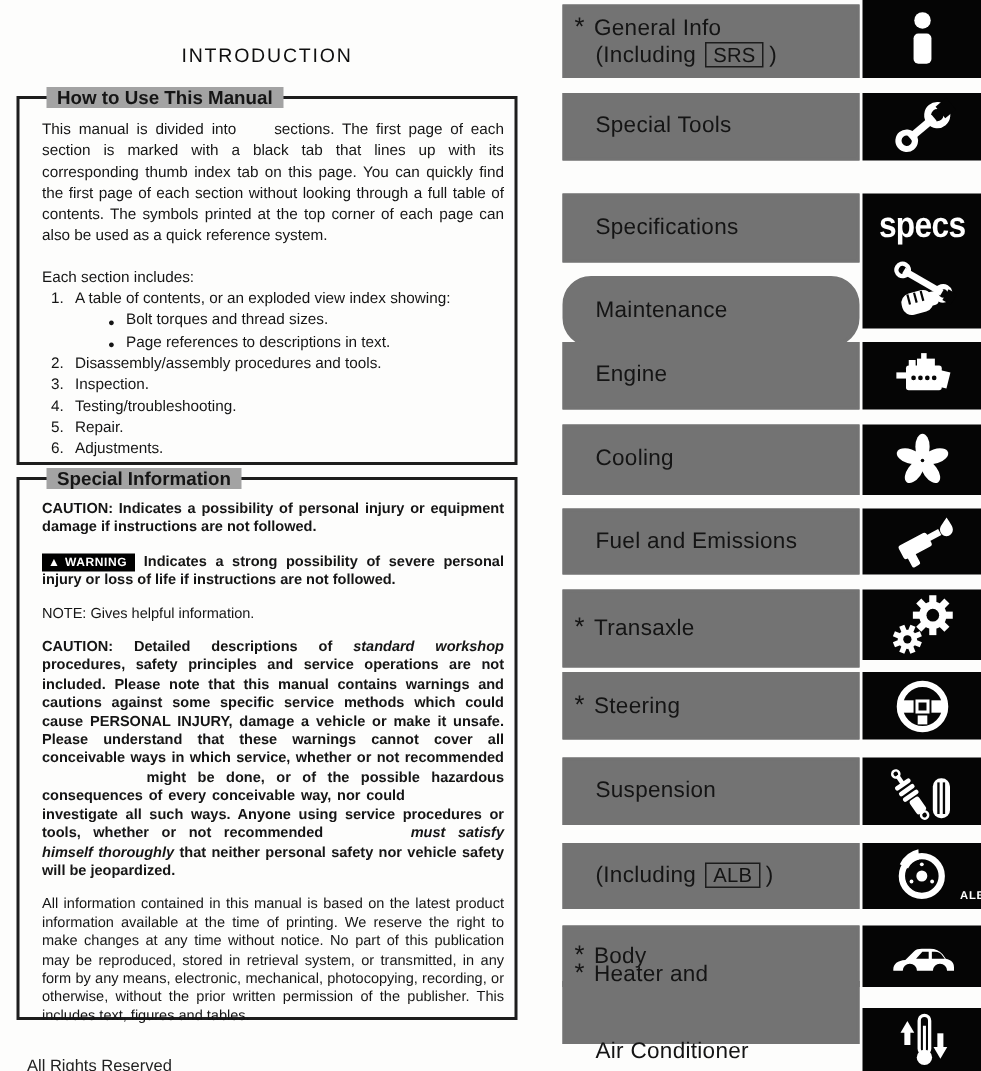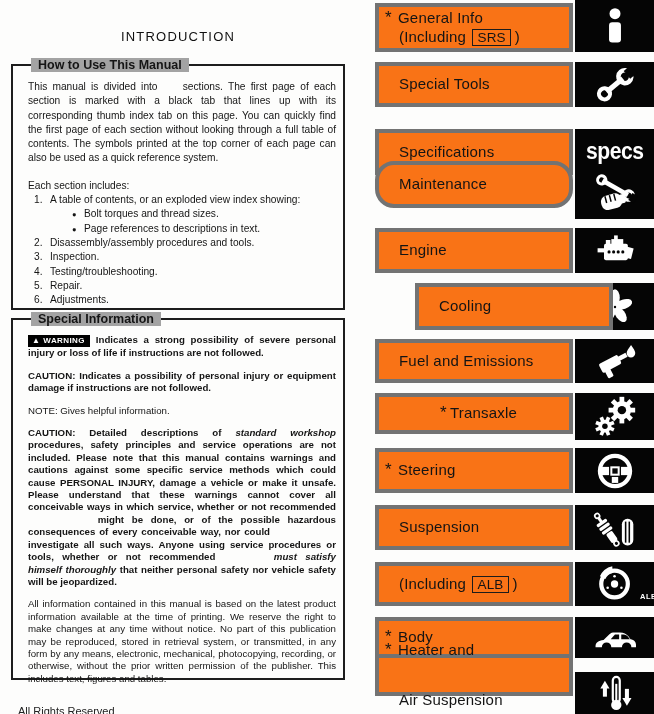--- a/index.html
+++ b/index.html
@@ -38,22 +38,22 @@
   ul.bul li{position:relative;padding-left:34px}
   ul.bul li::before{content:"\25CF";position:absolute;left:22px;top:1px;font-size:7.5px}
   .wbadge{
     background:#000;color:#fff;font-size:8px;font-weight:bold;
     padding:1px 5px 2px 4px;letter-spacing:.4px;margin-right:6px;white-space:nowrap;
   }
   #footer{position:absolute;top:705px;left:18px;font-size:11px;color:#222;white-space:nowrap}
 
   
   .tab-box{
-    position:absolute;left:375px;width:198px;background:#f97316;
-    border:4px solid #737373;box-sizing:border-box;
+    position:absolute;left:375px;width:198px;background:#737373;
+    border:2px solid #737373;box-sizing:border-box;
     display:flex;flex-direction:column;justify-content:center;
     padding-left:20px;z-index:2;
   }
   .tab-line{font-size:15px;line-height:18.5px;color:#141414;white-space:nowrap;letter-spacing:.2px}
   .star{display:inline-block;width:13px;margin-left:-14px;font-size:17px}
   .boxed{
     display:inline-block;border:1.5px solid #1c1c1c;padding:0 4px;margin:0 4px 0 2px;
     font-size:13.5px;line-height:15px;
   }
   .tab-black{
@@ -89,22 +89,22 @@
           <li class="num"><span>Testing/troubleshooting.</span></li>
           <li class="num"><span>Repair.</span></li>
           <li class="num"><span>Adjustments.</span></li>
         </ol>
     </div>
   </section>
 
   <section class="box" id="special">
     <span class="box-head">Special Information</span>
     <div class="box-inner">
+      <p class="bold">CAUTION:  Indicates a possibility of personal injury or equipment damage if instructions are not followed.</p>
       <p class="bold"><span class="wbadge">▲WARNING</span><span>Indicates a strong possibility of severe personal injury or loss of life if instructions are not followed.</span></p>
-      <p class="bold">CAUTION:  Indicates a possibility of personal injury or equipment damage if instructions are not followed.</p>
       <p>NOTE:  Gives helpful information.</p>
       <p class="bold" id="caution2"><span class="bold">CAUTION:  Detailed descriptions of </span><span class="bi">standard workshop</span><span class="bold"> procedures, safety principles and service operations are not included. Please note that this manual contains warnings and cautions against some specific service methods which could cause PERSONAL INJURY, damage a vehicle or make it unsafe. Please understand that these warnings cannot cover all conceivable ways in which service, whether or not recommended</span><span class="gap" style="width: 62px;"></span><span class="bold"> might be done, or of the possible hazardous consequences of every conceivable way, nor could</span><span class="gap" style="width: 66px;"></span><span class="bold"> investigate all such ways. Anyone using service procedures or tools, whether or not recommended</span><span class="gap" style="width: 50px;"></span><span class="bold"> </span><span class="bi">must satisfy himself thoroughly</span><span class="bold"> that neither personal safety nor vehicle safety will be jeopardized.</span></p>
       <p>All information contained in this manual is based on the latest product information available at the time of printing. We reserve the right to make changes at any time without notice. No part of this publication may be reproduced, stored in retrieval system, or transmitted, in any form by any means, electronic, mechanical, photocopying, recording, or otherwise, without the prior written permission of the publisher. This includes text, figures and tables.</p>
     </div>
   </section>
 
   <div id="footer">All Rights Reserved</div>
 
   <div id="tabs">
       <div class="tab-box" style="top: 3px; height: 49px;">
@@ -135,21 +135,21 @@
             </g>
           </svg>
         </span>
       </div>
       <div class="tab-box" style="top: 129px; height: 46px;">
         <div class="tab-line"><span>Specifications</span></div>
       </div>
       <div class="tab-black" style="top: 129px; height: 43px;">
         <span class="specs-txt">specs</span>
       </div>
-      <div class="tab-box" style="top: 161px; height: 47px; border-radius: 19px;">
+      <div class="tab-box" style="top: 184px; height: 47px; border-radius: 19px;">
         <div class="tab-line"><span>Maintenance</span></div>
       </div>
       <div class="tab-black" style="top: 172px; height: 47px;">
         <span class="icon">
           <svg width="54" height="44" viewBox="0 0 48 48">
             <g fill="#fff">
               <g transform="rotate(30 26 16)">
                 <rect x="8" y="13.5" width="32" height="5"></rect>
                 <circle cx="7" cy="16" r="4.5" fill="none" stroke="#fff" stroke-width="3.2"></circle>
                 <circle cx="41" cy="16" r="5" fill="none" stroke="#fff" stroke-width="3.6"></circle>
@@ -184,21 +184,21 @@
             </g>
             <g fill="#050505">
               <circle cx="17.5" cy="25" r="1.7"></circle>
               <circle cx="22.5" cy="25" r="1.7"></circle>
               <circle cx="27.5" cy="25" r="1.7"></circle>
               <circle cx="32.5" cy="25" r="1.7"></circle>
             </g>
           </svg>
         </span>
       </div>
-      <div class="tab-box" style="top: 283px; height: 47px; margin-left: 40px;">
+      <div class="tab-box" style="top: 283px; height: 47px;">
         <div class="tab-line"><span>Cooling</span></div>
       </div>
       <div class="tab-black" style="top: 283px; height: 47px;">
         <span class="icon">
           <svg width="54" height="44" viewBox="0 0 48 48">
             <g transform="translate(24 24)" fill="#fff">
               <g transform="rotate(0)">
                 <ellipse cx="0" cy="-10" rx="5.2" ry="9.5"></ellipse>
               </g>
               <g transform="rotate(72)">
@@ -227,21 +227,21 @@
           <svg width="54" height="44" viewBox="0 0 48 48">
             <g fill="#fff" transform="rotate(-28 22 26)">
               <rect x="7" y="20" width="23" height="11" rx="2"></rect>
               <rect x="29" y="22.5" width="10" height="5"></rect>
               <rect x="9.5" y="29" width="6.5" height="10" rx="1.5"></rect>
             </g>
             <path d="M41.5 6.5 c2.6 4.2 4.6 6.2 4.6 8.9 a4.7 4.7 0 1 1 -9.4 0 c0 -2.7 2.2 -4.7 4.8 -8.9 z" fill="#fff"></path>
           </svg>
         </span>
       </div>
-      <div class="tab-box" style="top: 393px; height: 41px; text-align: center;">
+      <div class="tab-box" style="top: 393px; height: 52px;">
         <div class="tab-line"><span class="star">*</span><span>Transaxle</span></div>
       </div>
       <div class="tab-black" style="top: 393px; height: 47px;">
         <span class="icon">
           <svg width="54" height="44" viewBox="0 0 48 48">
             <g transform="translate(31.5 16.5)" fill="#fff">
               <rect x="-2.6" y="-14.5" width="5.2" height="6.5" transform="rotate(0)"></rect>
               <rect x="-2.6" y="-14.5" width="5.2" height="6.5" transform="rotate(45)"></rect>
               <rect x="-2.6" y="-14.5" width="5.2" height="6.5" transform="rotate(90)"></rect>
               <rect x="-2.6" y="-14.5" width="5.2" height="6.5" transform="rotate(135)"></rect>
@@ -329,21 +329,21 @@
             <g transform="scale(0.92) translate(1 3)">
               <path fill="#fff" d="M2 33 C2 28.5 5.5 26 11.5 25.5 L18.5 18.5 C20 17 22 16.5 24.5 16.5 L31 16.5 C35.5 16.5 38.5 18 41 21 L43.5 24.5 C48 25.5 50 27.5 50 31.5 L50 34 L44.5 34 A5.6 5.6 0 0 0 33.3 34 L20.7 34 A5.6 5.6 0 0 0 9.5 34 L2 34 Z"></path>
               <path fill="#050505" d="M20 24.5 L25 19 L30 19 L30 24.5 Z"></path>
               <path fill="#050505" d="M32.5 19 L35 19 C37.5 19 39.5 20.2 41 22.2 L42.7 24.5 L32.5 24.5 Z"></path>
             </g>
           </svg>
         </span>
       </div>
       <div class="tab-box" style="top: 654px; height: 42px; gap: 32px;">
         <div class="tab-line"><span class="star">*</span><span>Heater and</span></div>
-        <div class="tab-line"><span>Air Suspension</span></div>
+        <div class="tab-line"><span>Air Conditioner</span></div>
       </div>
       <div class="tab-black" style="top: 672px; height: 42px;">
         <span class="icon">
           <svg width="54" height="44" viewBox="0 0 48 48">
             <g fill="#fff">
               <polygon points="8,19 13,10.5 18,19"></polygon>
               <rect x="10.8" y="18" width="4.4" height="10"></rect>
               <rect x="21.6" y="6.5" width="7.6" height="28" rx="3.8" fill="none" stroke="#fff" stroke-width="2.4"></rect>
               <circle cx="25.4" cy="37" r="5.6"></circle>
               <rect x="24.3" y="14" width="2.2" height="22"></rect>

